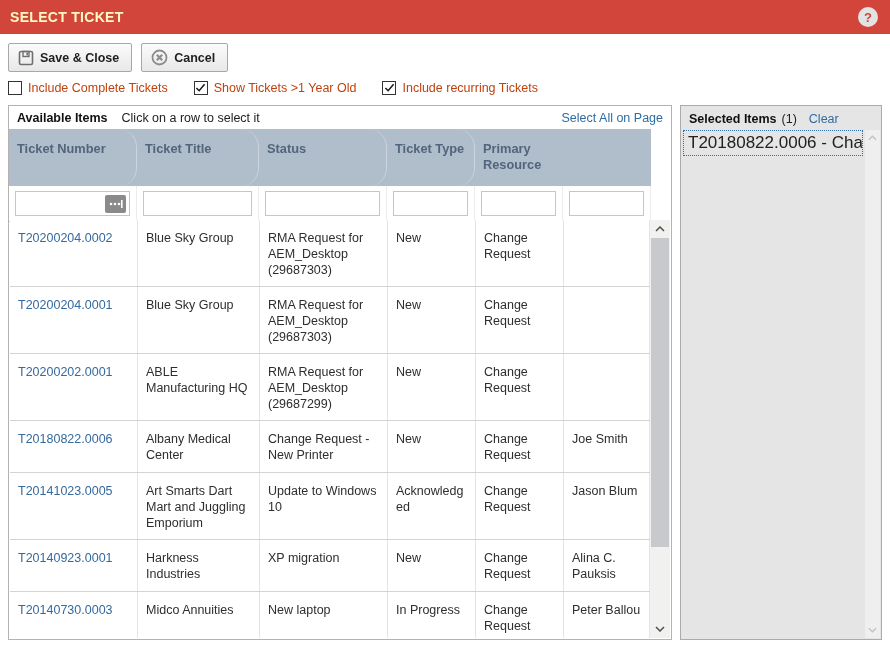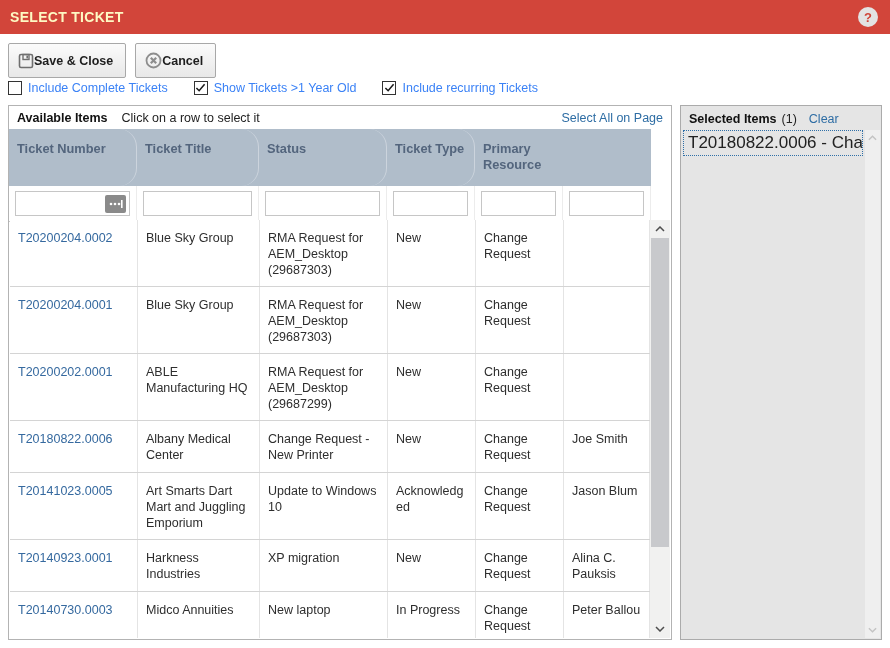--- a/index.html
+++ b/index.html
@@ -17,28 +17,28 @@
     margin-left:10px; color:#fef9c3; font-weight:bold; font-size:14px; letter-spacing:.3px;
   }
   .help-badge{
     position:absolute; right:12px; top:7px; width:20px; height:20px; border-radius:50%;
     background:#e3e3e3; color:#cf4438; font-weight:bold; font-size:13px;
     display:flex; align-items:center; justify-content:center; cursor:pointer;
   }
   
   .toolbar{ position:absolute; left:8px; top:43px; display:flex; gap:9px; }
   .btn{
-    display:inline-flex; align-items:center; gap:0; height:35px; padding:0 12px 0 9px;
+    display:inline-flex; align-items:center; gap:6px; height:29px; padding:0 12px 0 9px;
     background:linear-gradient(#fbfbfb,#e8e8e8); border:1px solid #a8a8a8; border-radius:2px;
     font-family:"Liberation Sans", sans-serif; font-size:12.5px; font-weight:bold; color:#1e1e1e; cursor:pointer;
   }
   .btn svg{ display:block; }
   
   .checkbox-row{ position:absolute; left:8px; top:81px; display:flex; gap:26px; }
-  .cb-item{ display:flex; align-items:center; gap:6px; font-size:12.5px; color:#3b82f6; cursor:pointer; }
+  .cb-item{ display:flex; align-items:center; gap:6px; font-size:12.5px; color:#c2410c; cursor:pointer; }
   .cb-box{
     width:14px; height:14px; background:#fff; border:1px solid #333;
     display:flex; align-items:center; justify-content:center; flex:0 0 auto;
   }
   .cb-box svg{ display:none; }
   .cb-item.checked .cb-box svg{ display:block; }
   
   .left-panel{
     position:absolute; left:8px; top:105px; width:664px; height:535px;
     border:1px solid #b3b3b3; background:#fff; overflow:hidden;

